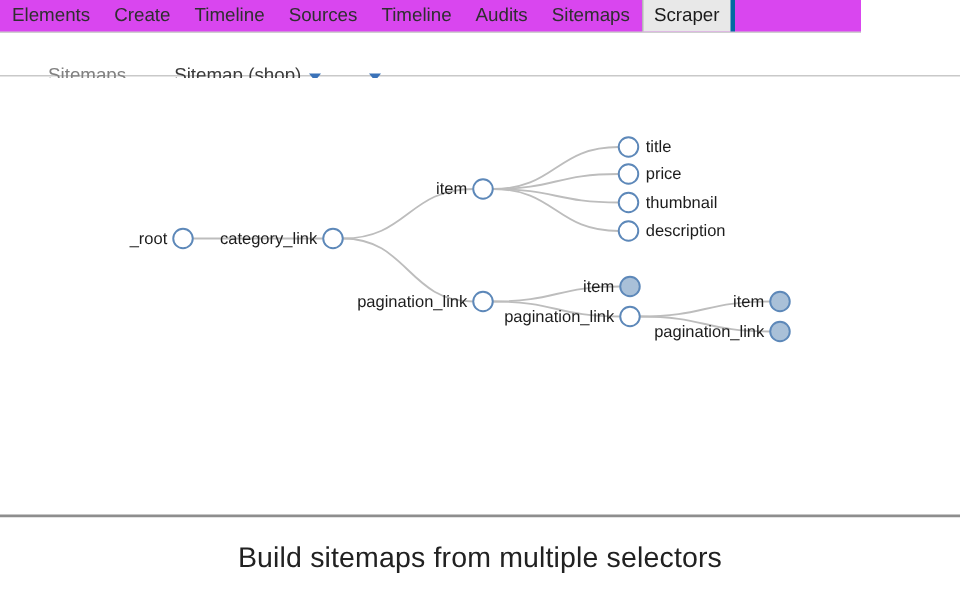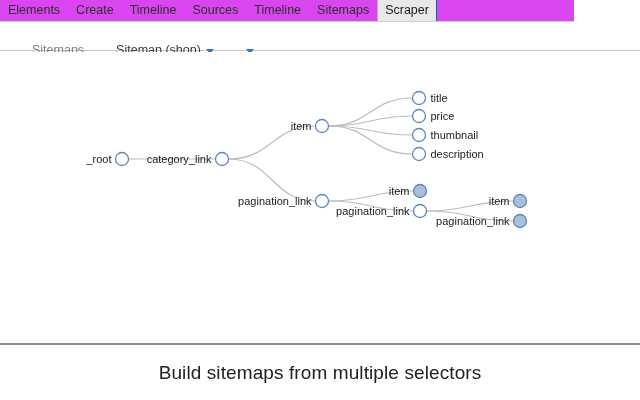--- a/index.html
+++ b/index.html
@@ -36,21 +36,21 @@
     color: #2f2f2f;
     white-space: nowrap;
     line-height: 21px;
     border-left: 1px solid transparent;
     border-right: 1px solid transparent;
     box-sizing: border-box;
   }
   .devtools-tab.selected {
     background: #e8e8e8;
     border-left: 1px solid #b6b6b6;
-    border-right: 1px solid #0369a1;
+    border-right: 3px solid #0369a1;
     color: #1a1a1a;
   }
 
   
   #scraper-toolbar {
     position: absolute;
     left: 0; top: 22px;
     width: 640px;
     height: 29px;
     background: #ffffff;
@@ -147,20 +147,23 @@
       <span>Create</span>
     </div>
     <div class="devtools-tab">
       <span>Timeline</span>
     </div>
     <div class="devtools-tab">
       <span>Sources</span>
     </div>
     <div class="devtools-tab">
       <span>Timeline</span>
+    </div>
+    <div class="devtools-tab">
+      <span>Audits</span>
     </div>
     <div class="devtools-tab">
       <span>Sitemaps</span>
     </div>
     <div class="devtools-tab selected">
       <span>Scraper</span>
     </div>
   </div>
 
 <div id="scraper-toolbar">

